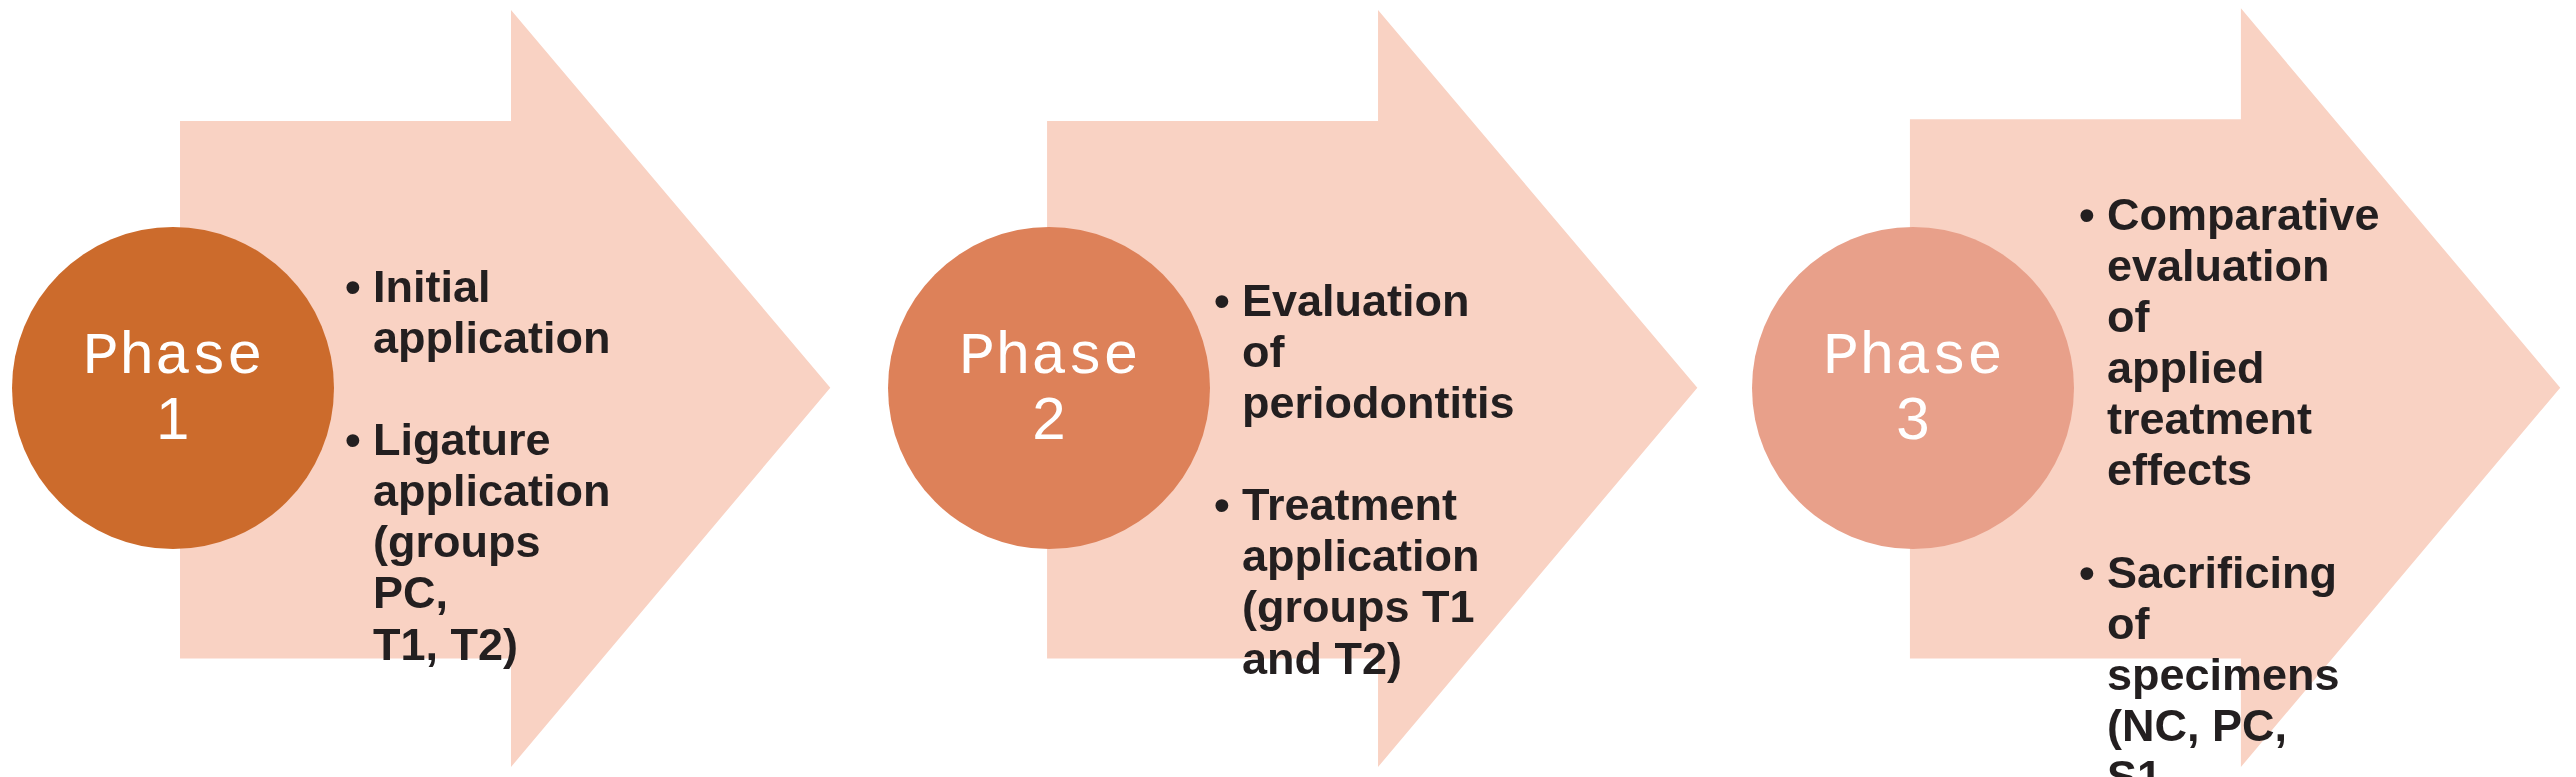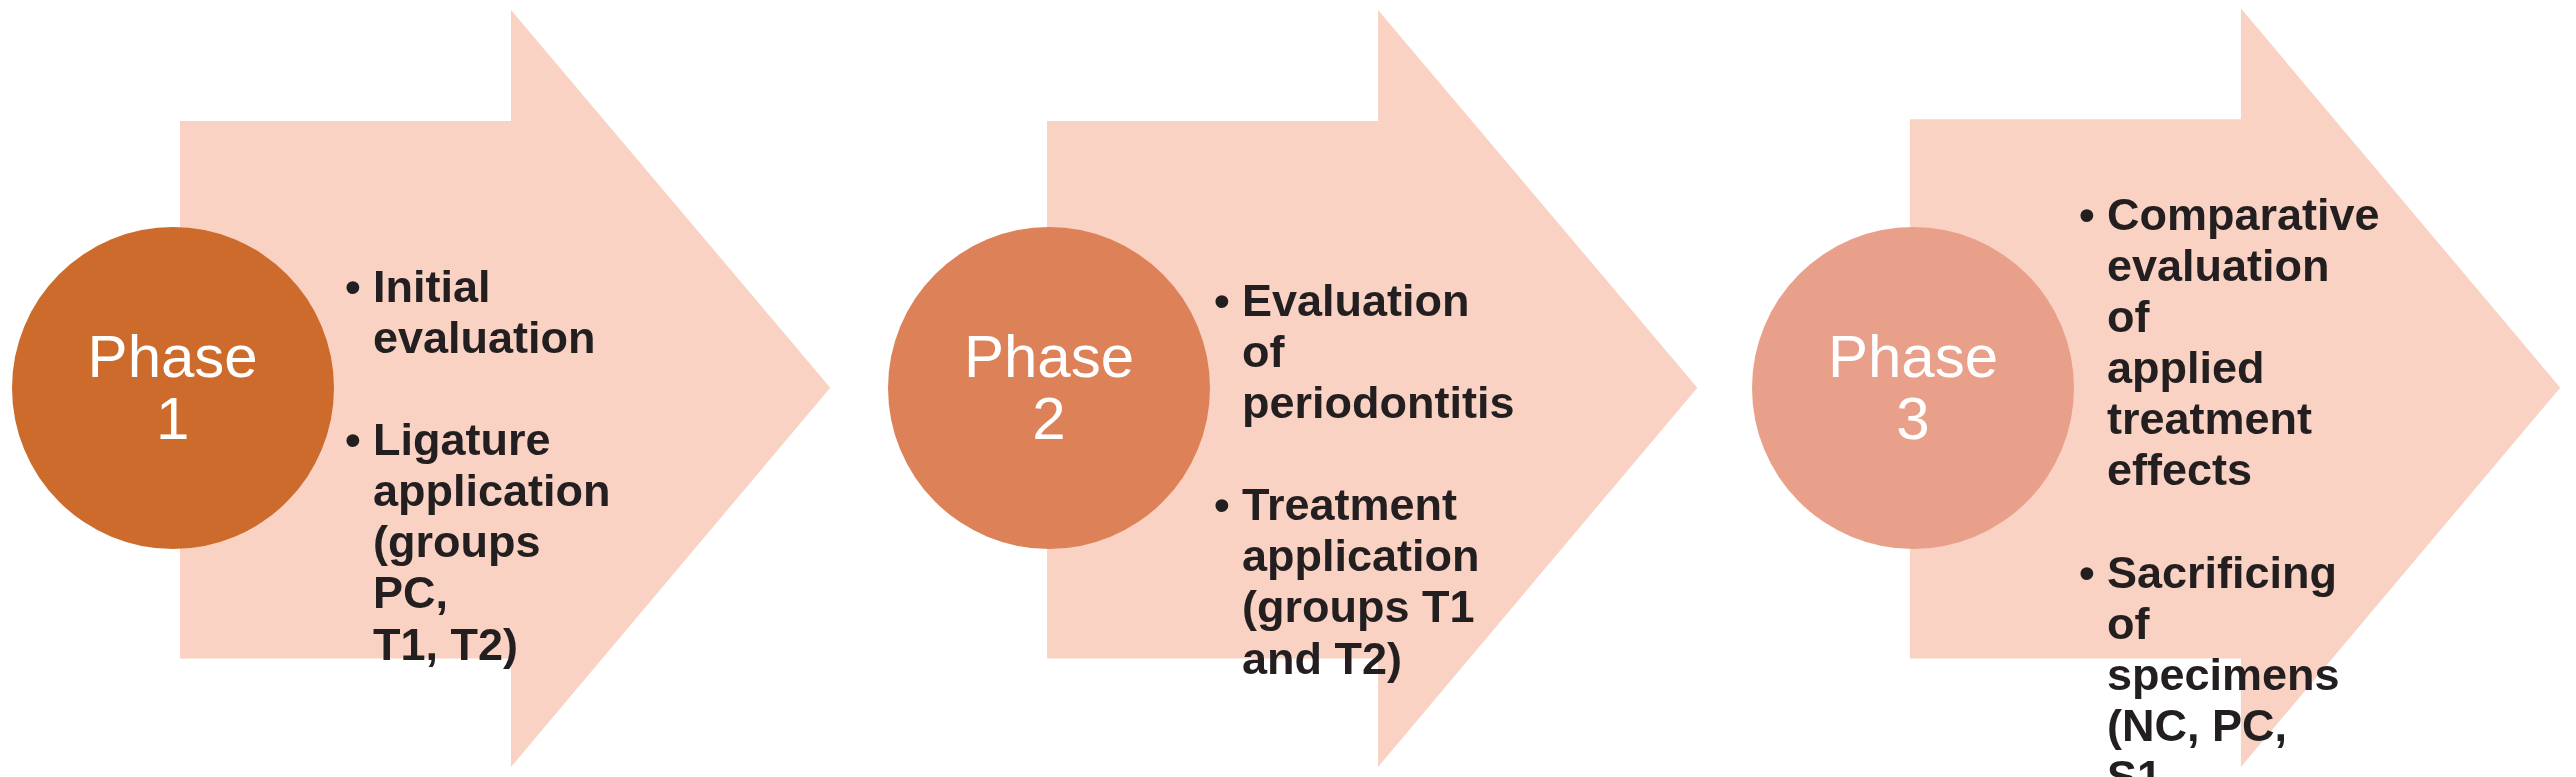--- a/index.html
+++ b/index.html
@@ -26,20 +26,21 @@
     top:227px;
     box-sizing:border-box;
   }
   .phase-circle .ptitle{
     color:#FFFFFF;
     font-size:60px;
     line-height:1.04;
     font-weight:400;
     letter-spacing:0px;
     text-align:center;
+    font-family:Liberation Mono, monospace;
   }
   .phase-circle .pnum{
     color:#FFFFFF;
     font-size:60px;
     line-height:1.04;
     font-weight:400;
     text-align:center;
   }
 
   .bullet-block{
@@ -79,21 +80,21 @@
 
   <div class="phase-group">
     <div class="phase-circle" style="left: 11.7px; background: rgb(204, 107, 44); color: rgb(255, 255, 255);">
       <span class="ptitle">Phase</span>
       <span class="pnum">1</span>
     </div>
     <div class="bullet-block" style="left: 345px; top: 210px; width: 250px; color: rgb(35, 31, 32);">
       <div class="bullet-row">
         <span class="bullet-dot" style="color: rgb(35, 31, 32);">•</span>
         <span class="bullet-text">Initial
-evaluation</span>
+application</span>
       </div>
       <div class="bullet-row">
         <span class="bullet-dot" style="color: rgb(35, 31, 32);">•</span>
         <span class="bullet-text">Ligature
 application
 (groups PC,
 T1, T2)</span>
       </div>
     </div>
   </div>

